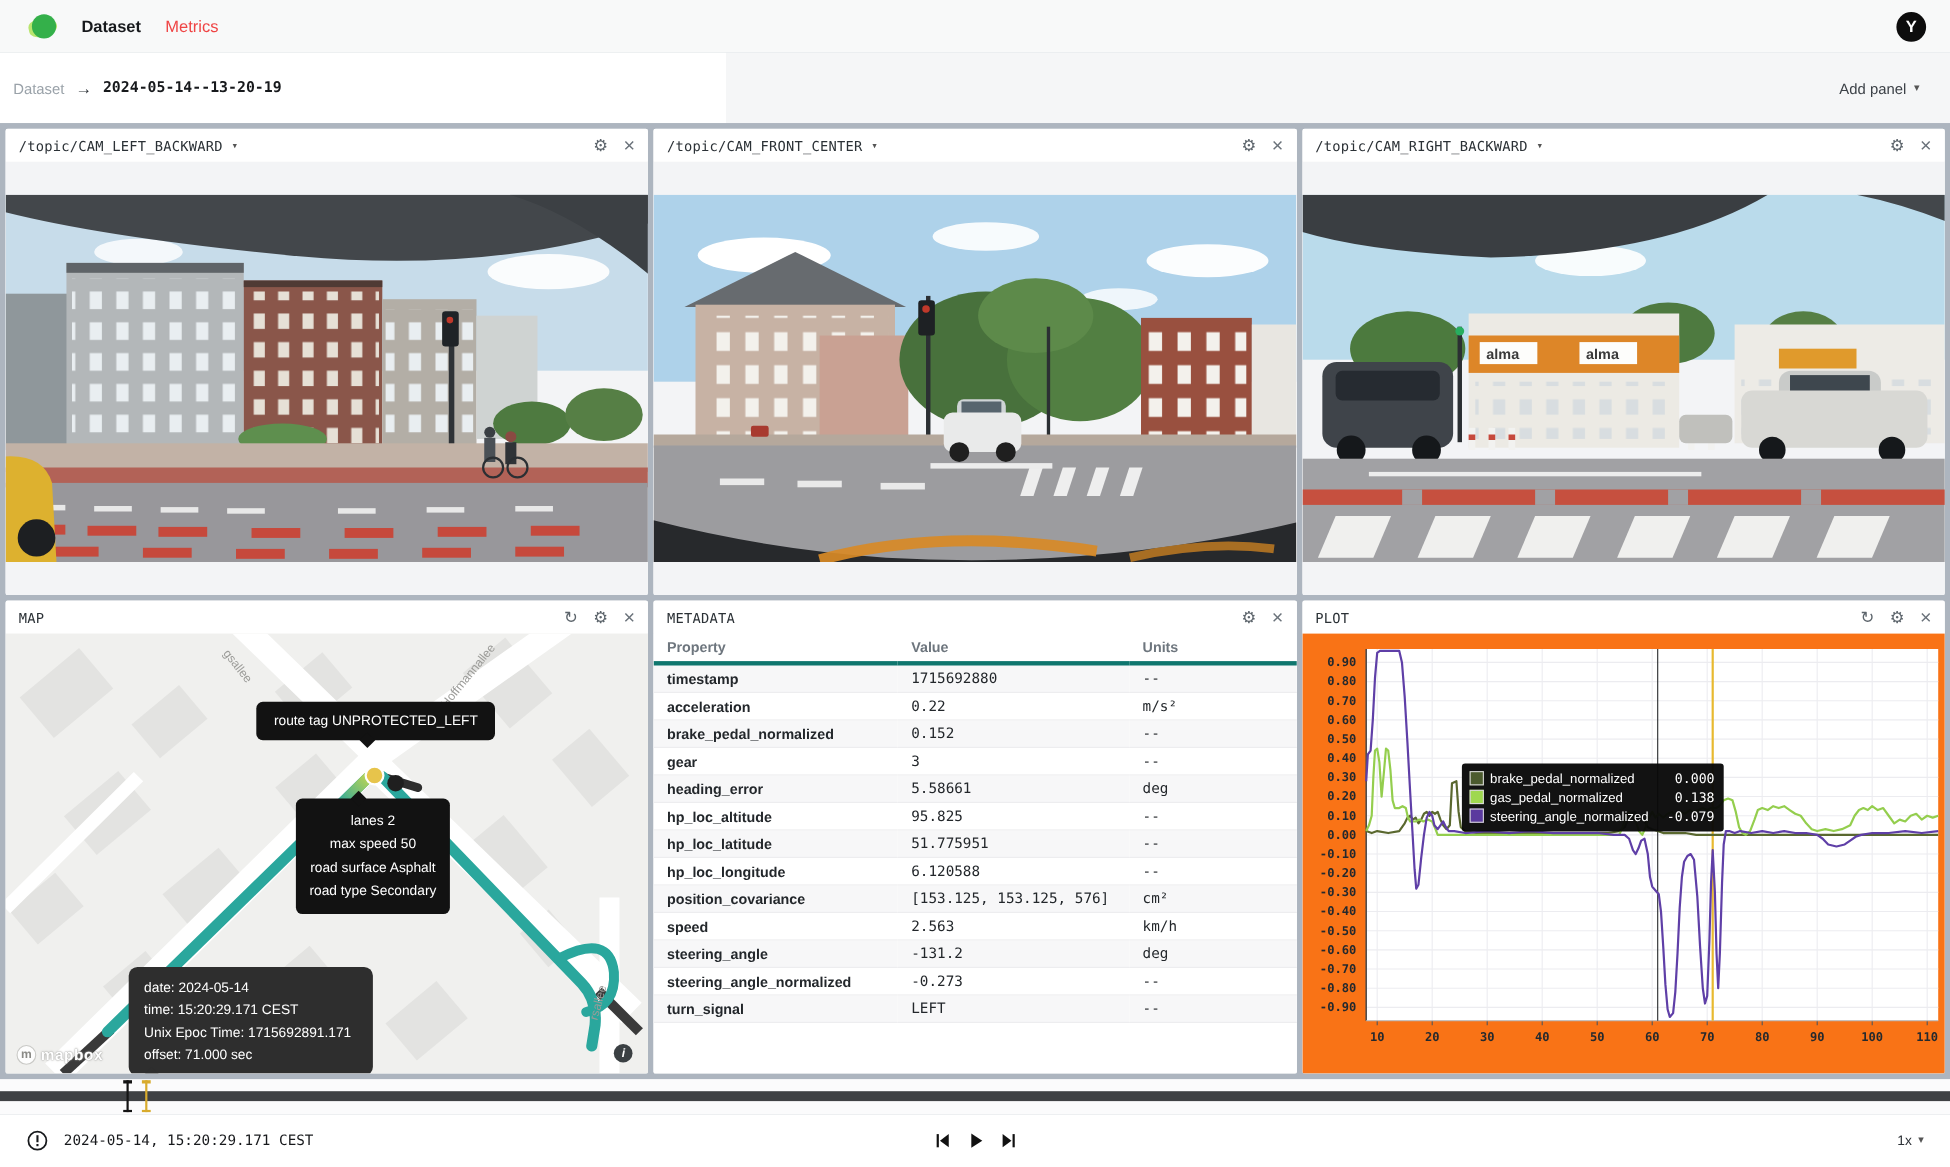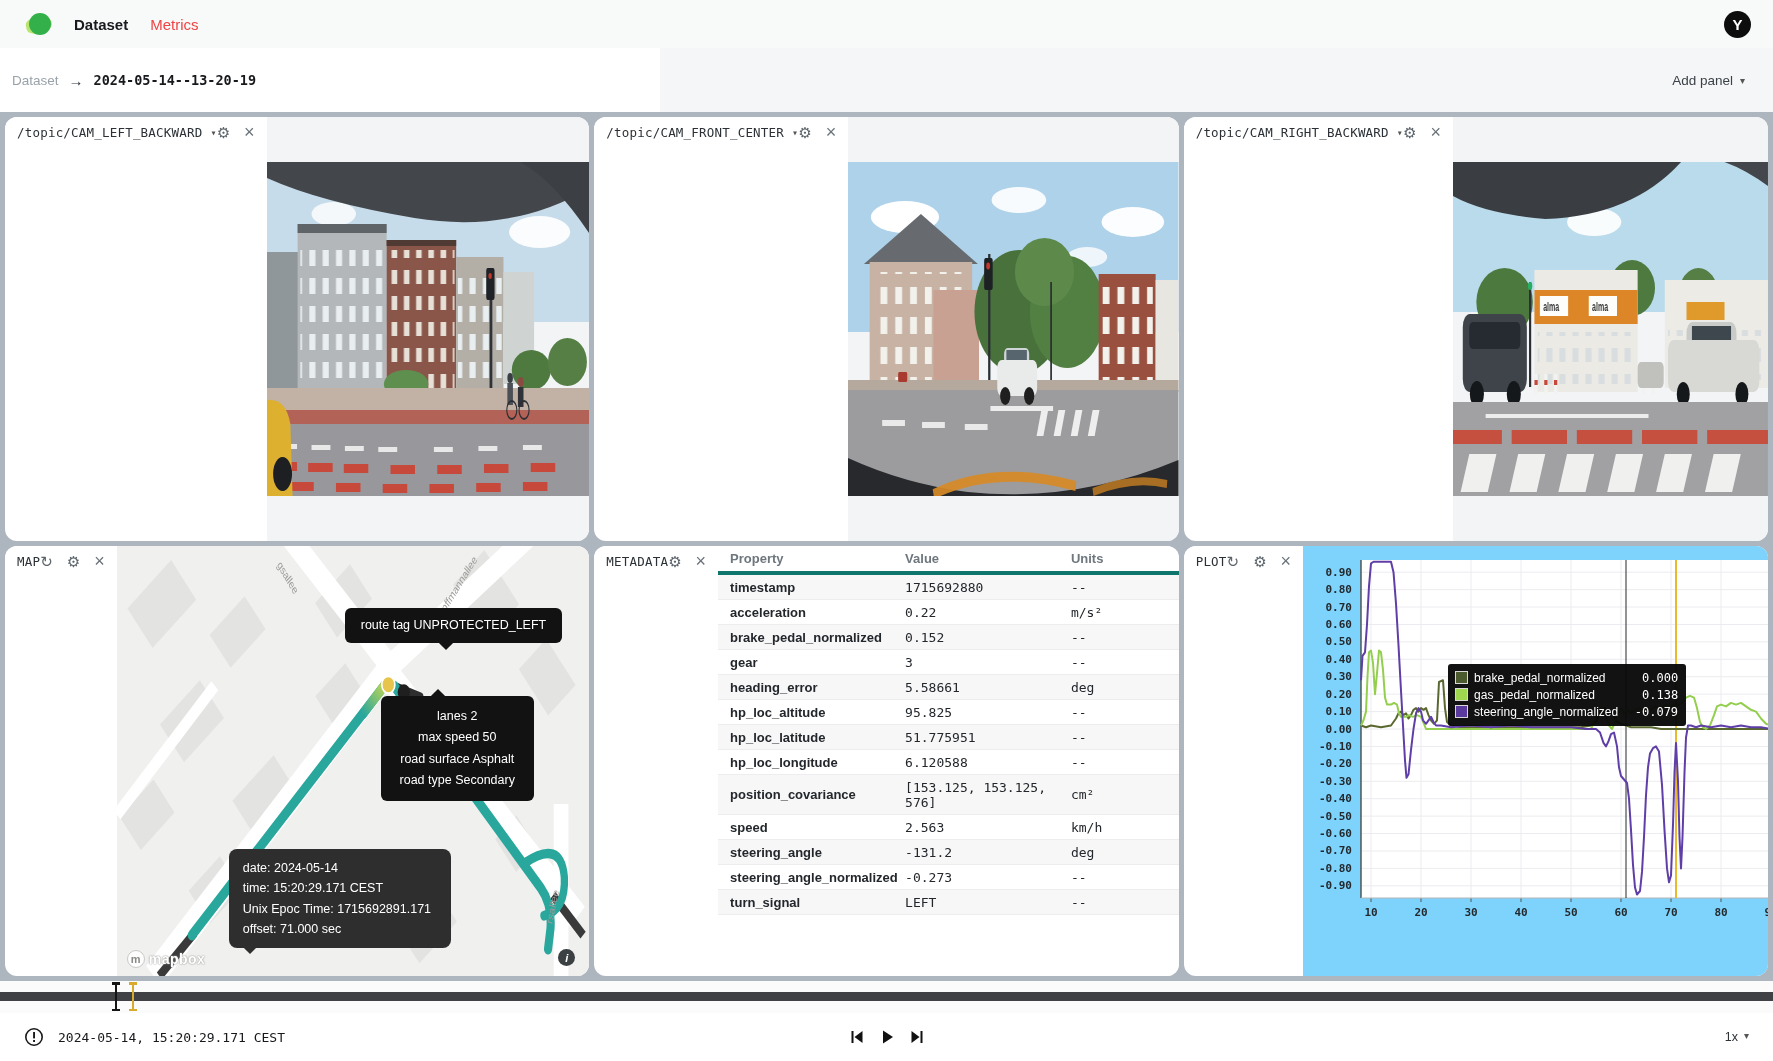--- a/index.html
+++ b/index.html
@@ -24,21 +24,21 @@
             background:linear-gradient(90deg,#ffffff 0 660px, #f5f6f7 660px); }
   .crumb-root { color:#9aa2a9; font-size:13.5px; }
   .crumb-arrow { color:#2d3237; font-size:15px; margin:0 10px; }
   .crumb-cur { font-weight:bold; font-size:13.5px; color:#17191c; }
   .addpanel { color:#3c4147; font-size:13.5px; display:flex; align-items:center; gap:7px; cursor:pointer; }
   .caret { font-size:10px; color:#555; }
 
   
   .grid { height:869px; display:grid; grid-template-columns:1fr 1fr 1fr; grid-template-rows:424px 430px;
           gap:5px; padding:5px; background:#adb5bf; }
-  .panel { background:#fff; border-radius:12px; overflow:hidden; display:flex; flex-direction:row; position:relative; }
+  .panel { background:#fff; border-radius:2px; overflow:hidden; display:flex; flex-direction:column; position:relative; }
   .phead { height:30px; flex:0 0 30px; display:flex; align-items:center; padding:0 12px; background:#fff; }
   .ptitle { font-family:"DejaVu Sans Mono","Liberation Mono",monospace; font-size:12.5px; color:#2b3136; letter-spacing:.2px; display:flex; align-items:center; gap:8px; cursor:pointer; }
   .picons { margin-left:auto; display:flex; align-items:center; gap:14px; }
   .pic { color:#5c646b; font-size:15px; line-height:1; cursor:pointer; }
   .pic.x { font-size:18px; color:#6a727a; }
   .pic.refresh { font-size:15px; }
 
   .cambody { flex:1; background:#f3f4f6; display:flex; align-items:center; }
   .cambody svg { width:100%; height:334px; display:block; }
 
@@ -52,32 +52,32 @@
   td.val, td.unit { font-family:"DejaVu Sans Mono","Liberation Mono",monospace; font-size:12.5px; }
   td.unit { color:#3c4147; }
 
   
   .mapbody { flex:1; position:relative; background:#f0f0ee; overflow:hidden; }
   .mapbody > svg { position:absolute; inset:0; width:100%; height:100%; }
   .tt { position:absolute; background:#121212; color:#fff; border-radius:6px; font-size:12.5px; line-height:1.7; z-index:5; }
   .tt:after { content:""; position:absolute; width:10px; height:10px; background:inherit; transform:rotate(45deg); }
   .tt-route { left:228px; top:62px; padding:7px 16px; white-space:nowrap; }
   .tt-route:after { bottom:-5px; left:96px; }
-  .tt-lanes { left:264px; top:150px; width:153px; text-align:center; padding:10px 6px; }
+  .tt-lanes { left:264px; top:150px; width:140px; text-align:center; padding:10px 6px; }
   .tt-lanes:after { top:-5px; left:52px; }
   .tt-date { left:112px; top:303px; width:222px; padding:9px 14px; background:#2e2e2e; border-radius:8px; font-size:12.5px; line-height:1.62; }
   .tt-date:after { bottom:-4px; left:16px; }
   .maplogo { position:absolute; left:10px; bottom:8px; display:flex; align-items:center; gap:4px; z-index:4; }
   .maplogo .mcirc { width:18px; height:18px; border-radius:50%; background:rgba(255,255,255,.85); border:1px solid #c9c9c6; color:#8a8a86; font-size:11px; font-weight:bold; display:flex; align-items:center; justify-content:center; }
   .maplogo .mtext { color:#ffffff; text-shadow:0 0 2px #9b9b98,0 0 1px #9b9b98; font-size:14px; font-weight:bold; letter-spacing:.5px; }
   .mapinfo { position:absolute; right:14px; bottom:10px; width:17px; height:17px; border-radius:50%; background:#3b4043; color:#fff; font-size:11px; font-style:italic; font-weight:bold; display:flex; align-items:center; justify-content:center; z-index:4; cursor:pointer; }
   .street { fill:#9b9b98; font-size:11px; }
 
   
-  .plotbody { flex:1; position:relative; background:#7dd3fc; }
+  .plotbody { flex:1; position:relative; background:#f97316; }
   .plotbody svg { display:block; }
   .grid-line { stroke:#ececf0; stroke-width:1; }
   .ylab, .xlab { font-family:"DejaVu Sans Mono","Liberation Mono",monospace; font-size:11px; font-weight:bold; fill:#24292e; }
   .legend { position:absolute; left:145px; top:118px; width:238px; background:rgba(8,8,8,.96); border-radius:3px; padding:5px 8px 6px 7px; z-index:6; }
   .lrow { display:flex; align-items:center; gap:6px; height:17px; }
   .lswatch { width:13px; height:13px; border:1px solid #d8d8d8; flex:0 0 13px; }
   .lname { color:#fff; font-size:12px; white-space:nowrap; }
   .lval { margin-left:auto; color:#fff; font-size:12px; }
 
   

